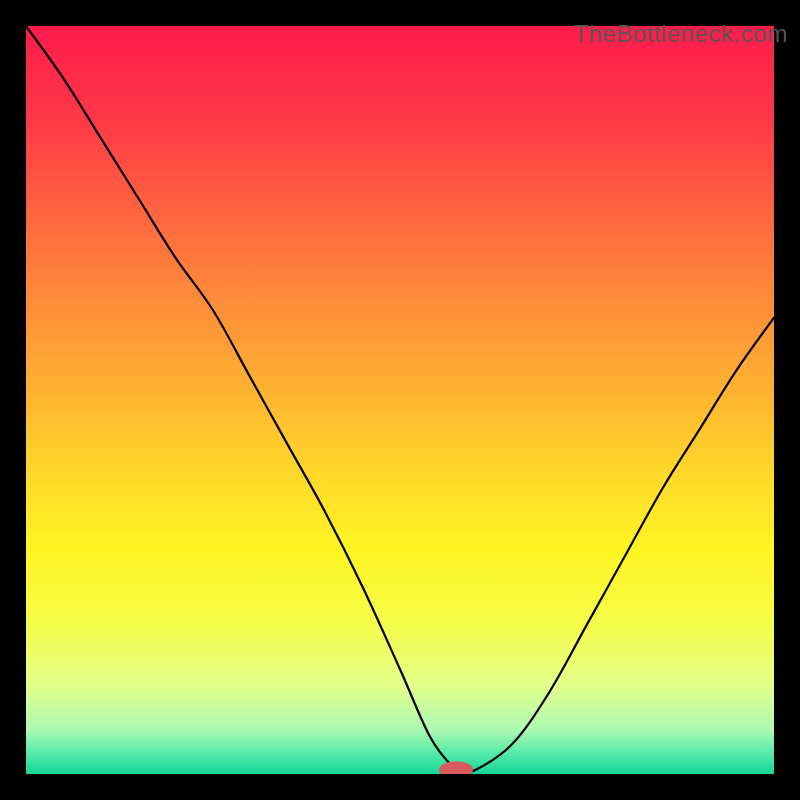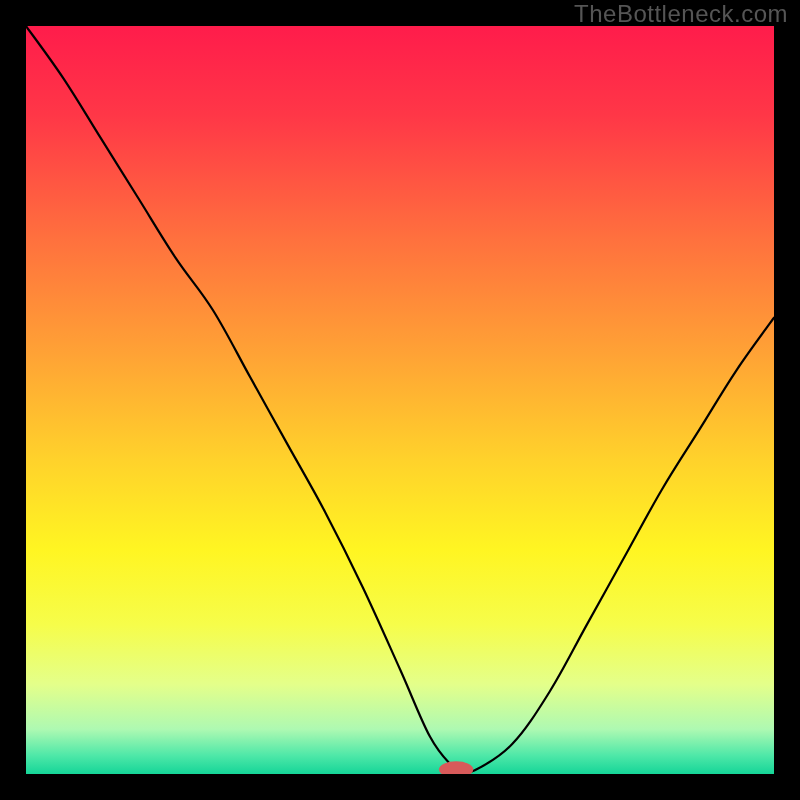--- a/index.html
+++ b/index.html
@@ -12,21 +12,21 @@
     font-family: Arial, Helvetica, sans-serif;
   }
   .frame {
     position: relative;
     width: 800px;
     height: 800px;
     background: #000;
   }
   .watermark {
     position: absolute;
-    top: 0;
+    top: 20px;
     right: 12px;
     color: #555;
     font-size: 24px;
     font-weight: 500;
     letter-spacing: 0.5px;
     z-index: 50;
   }
   .plot-outer {
     position: absolute;
     left: 26px;

